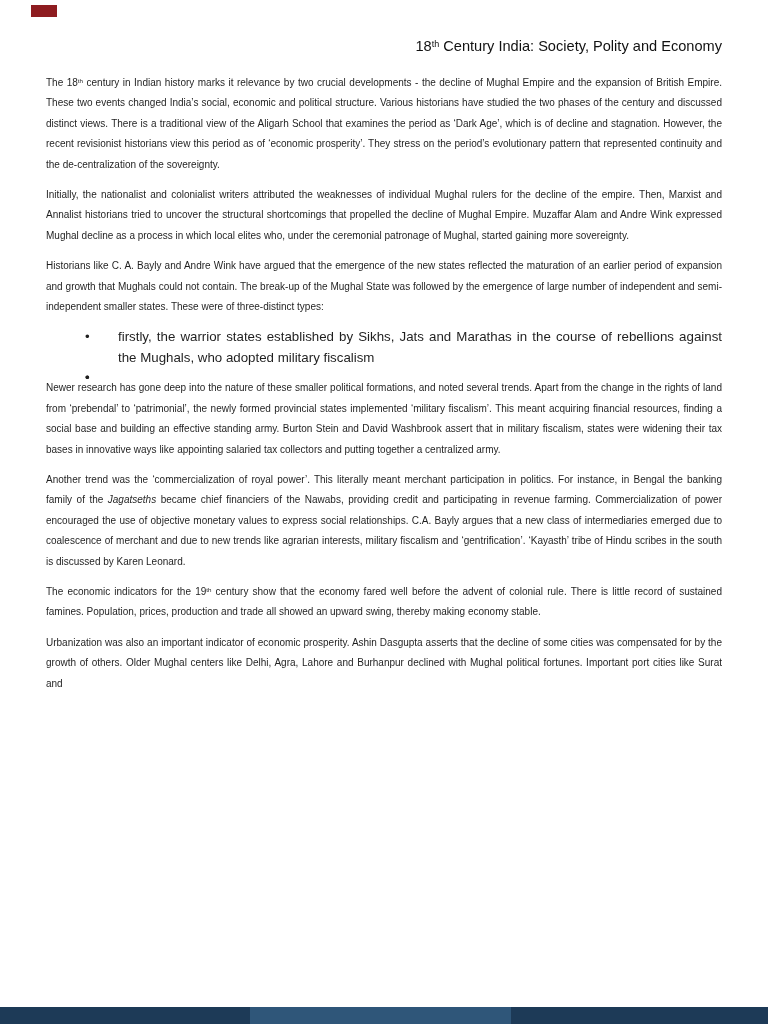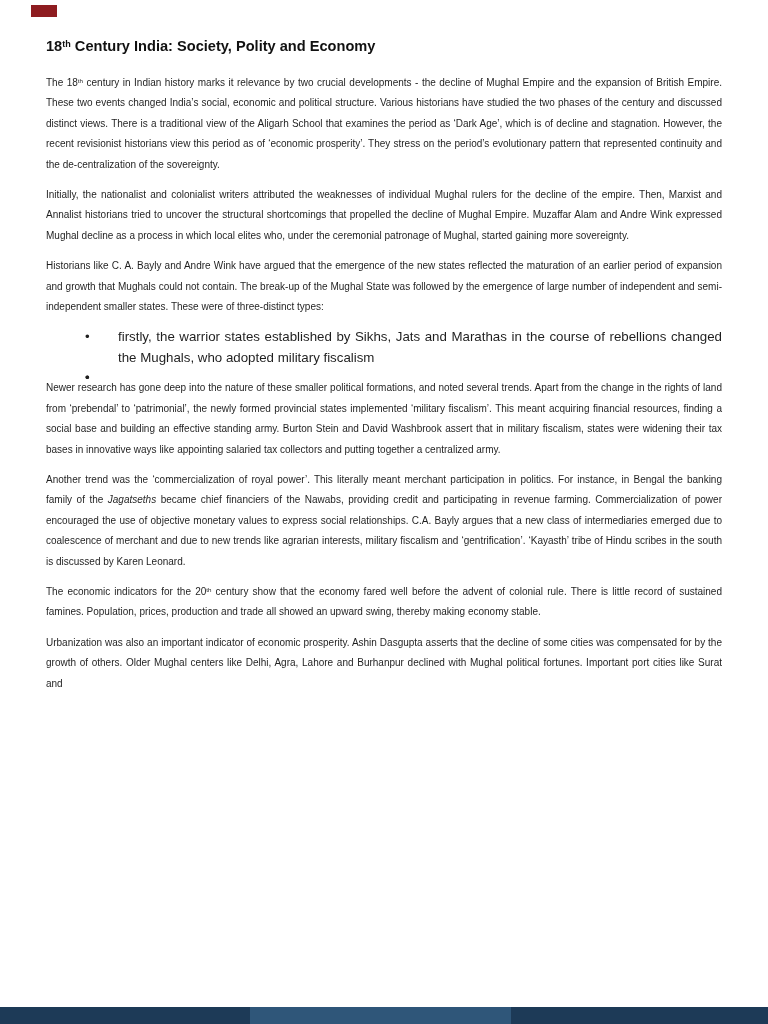--- a/index.html
+++ b/index.html
@@ -9,23 +9,23 @@
     font-family:"Liberation Sans",sans-serif;
     color:#1f1f1f;
     position:relative;
     overflow:hidden;
   }
   .page{
     padding:36px 46px 0 46px;
   }
   .doc-title{
     font-size:14.6px;
-    font-weight:bold;
+    font-weight:normal;
     color:#111111;
-    text-align:left;
+    text-align:right;
     line-height:20px;
     margin:0 0 17px 0;
   }
   .para{
     font-size:10px;
     line-height:20.4px;
     text-align:justify;
     margin:0 0 10px 0;
   }
   .bullet-list{
@@ -74,26 +74,26 @@
 <div class="logo-fragment" style="background-color: rgb(142, 28, 32);"></div>
 
 <div class="page">
   <h1 class="doc-title"><span>18</span><sup>th</sup><span> Century India: Society, Polity and Economy</span></h1>
 
   <div id="doc-body">
       <p class="para"><span>The 18</span><sup>th</sup><span> century in Indian history marks it relevance by two crucial developments - the decline of Mughal Empire and the expansion of British Empire. These two events changed India’s social, economic and political structure. Various historians have studied the two phases of the century and discussed distinct views. There is a traditional view of the Aligarh School that examines the period as ‘Dark Age’, which is of decline and stagnation. However, the recent revisionist historians view this period as of ‘economic prosperity’. They stress on the period’s evolutionary pattern that represented continuity and the de-centralization of the sovereignty.</span></p>
       <p class="para"><span>Initially, the nationalist and colonialist writers attributed the weaknesses of individual Mughal rulers for the decline of the empire. Then, Marxist and Annalist historians tried to uncover the structural shortcomings that propelled the decline of Mughal Empire. Muzaffar Alam and Andre Wink expressed Mughal decline as a process in which local elites who, under the ceremonial patronage of Mughal, started gaining more sovereignty.</span></p>
       <p class="para"><span>Historians like C. A. Bayly and Andre Wink have argued that the emergence of the new states reflected the maturation of an earlier period of expansion and growth that Mughals could not contain. The break-up of the Mughal State was followed by the emergence of large number of independent and semi-independent smaller states. These were of three-distinct types:</span></p>
       <div class="bullet-list">
-        <div class="bullet-item"><span class="bullet-dot">•</span><span><span>firstly, the warrior states established by Sikhs, Jats and Marathas in the course of rebellions changed the Mughals, who adopted military fiscalism</span></span></div>
+        <div class="bullet-item"><span class="bullet-dot">•</span><span><span>firstly, the warrior states established by Sikhs, Jats and Marathas in the course of rebellions against the Mughals, who adopted military fiscalism</span></span></div>
         <div class="bullet-item"><span class="bullet-dot">•</span></div>
         <div class="bullet-item"><span class="bullet-dot">•</span></div>
       </div>
       <p class="para"><span>Newer research has gone deep into the nature of these smaller political formations, and noted several trends.  Apart from the change in the rights of land from ‘prebendal’ to ‘patrimonial’, the newly formed provincial states implemented ‘military fiscalism’. This meant acquiring financial resources, finding a social base and building an effective standing army. Burton Stein and David Washbrook assert that in military fiscalism, states were widening their tax bases in innovative ways like appointing salaried tax collectors and putting together a centralized army.</span></p>
       <p class="para"><span>Another trend was the ‘commercialization of royal power’. This literally meant merchant participation in politics. For instance, in Bengal the banking family of the </span><em>Jagatseths</em><span> became chief financiers of the Nawabs, providing credit and participating in revenue farming. Commercialization of power encouraged the use of objective monetary values to express social relationships. C.A. Bayly argues that a new class of intermediaries emerged due to coalescence of merchant and due to new trends like agrarian interests, military fiscalism and ‘gentrification’. ‘Kayasth’ tribe of Hindu scribes in the south is discussed by Karen Leonard.</span></p>
-      <p class="para"><span>The economic indicators for the 20</span><sup>th</sup><span> century show that the economy fared well before the advent of colonial rule. There is little record of sustained famines. Population, prices, production and trade all showed an upward swing, thereby making economy stable.</span></p>
+      <p class="para"><span>The economic indicators for the 19</span><sup>th</sup><span> century show that the economy fared well before the advent of colonial rule. There is little record of sustained famines. Population, prices, production and trade all showed an upward swing, thereby making economy stable.</span></p>
       <p class="para"><span>Urbanization was also an important indicator of economic prosperity. Ashin Dasgupta asserts that the decline of some cities was compensated for by the growth of others. Older Mughal centers like Delhi, Agra, Lahore and Burhanpur declined with Mughal political fortunes. Important port cities like Surat and</span></p>
     </div>
 </div>
 
 <div class="footer-bar" style="background-color: rgb(29, 58, 87);">
   <div class="footer-segment" style="background-color: rgb(47, 86, 121);"></div>
 </div>
 
 </body></html>

